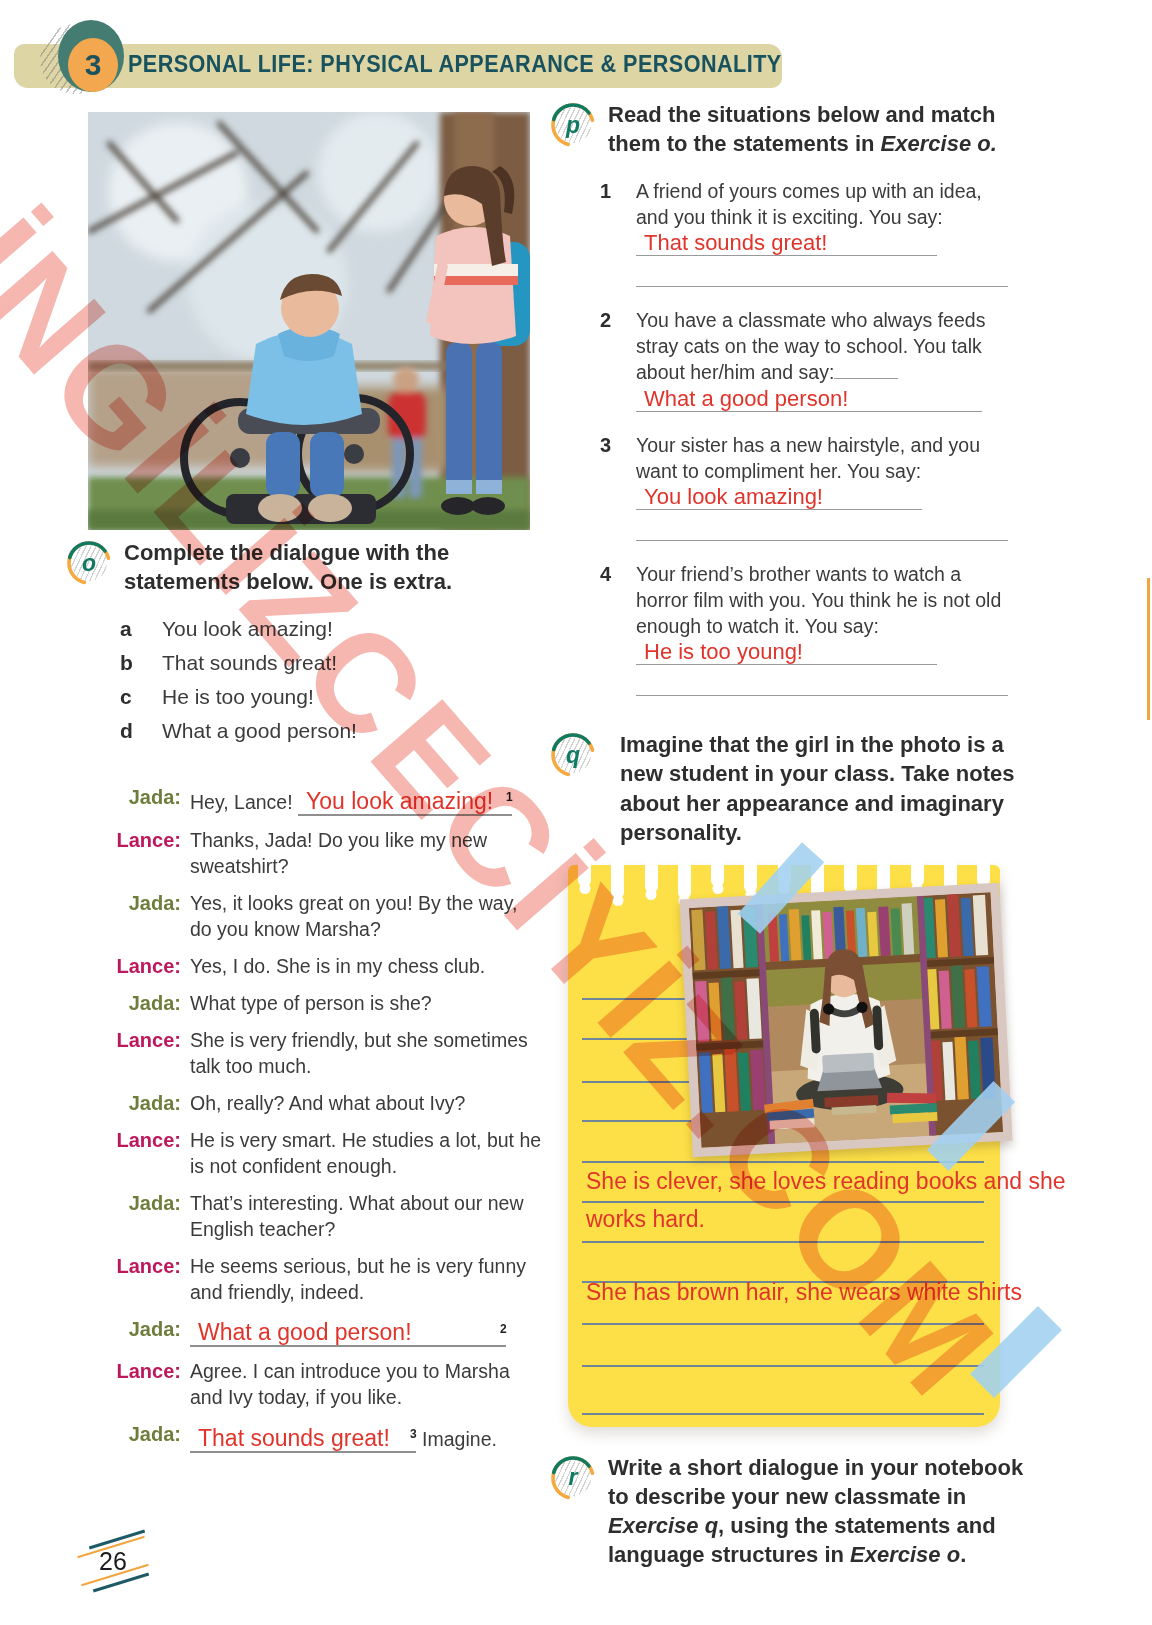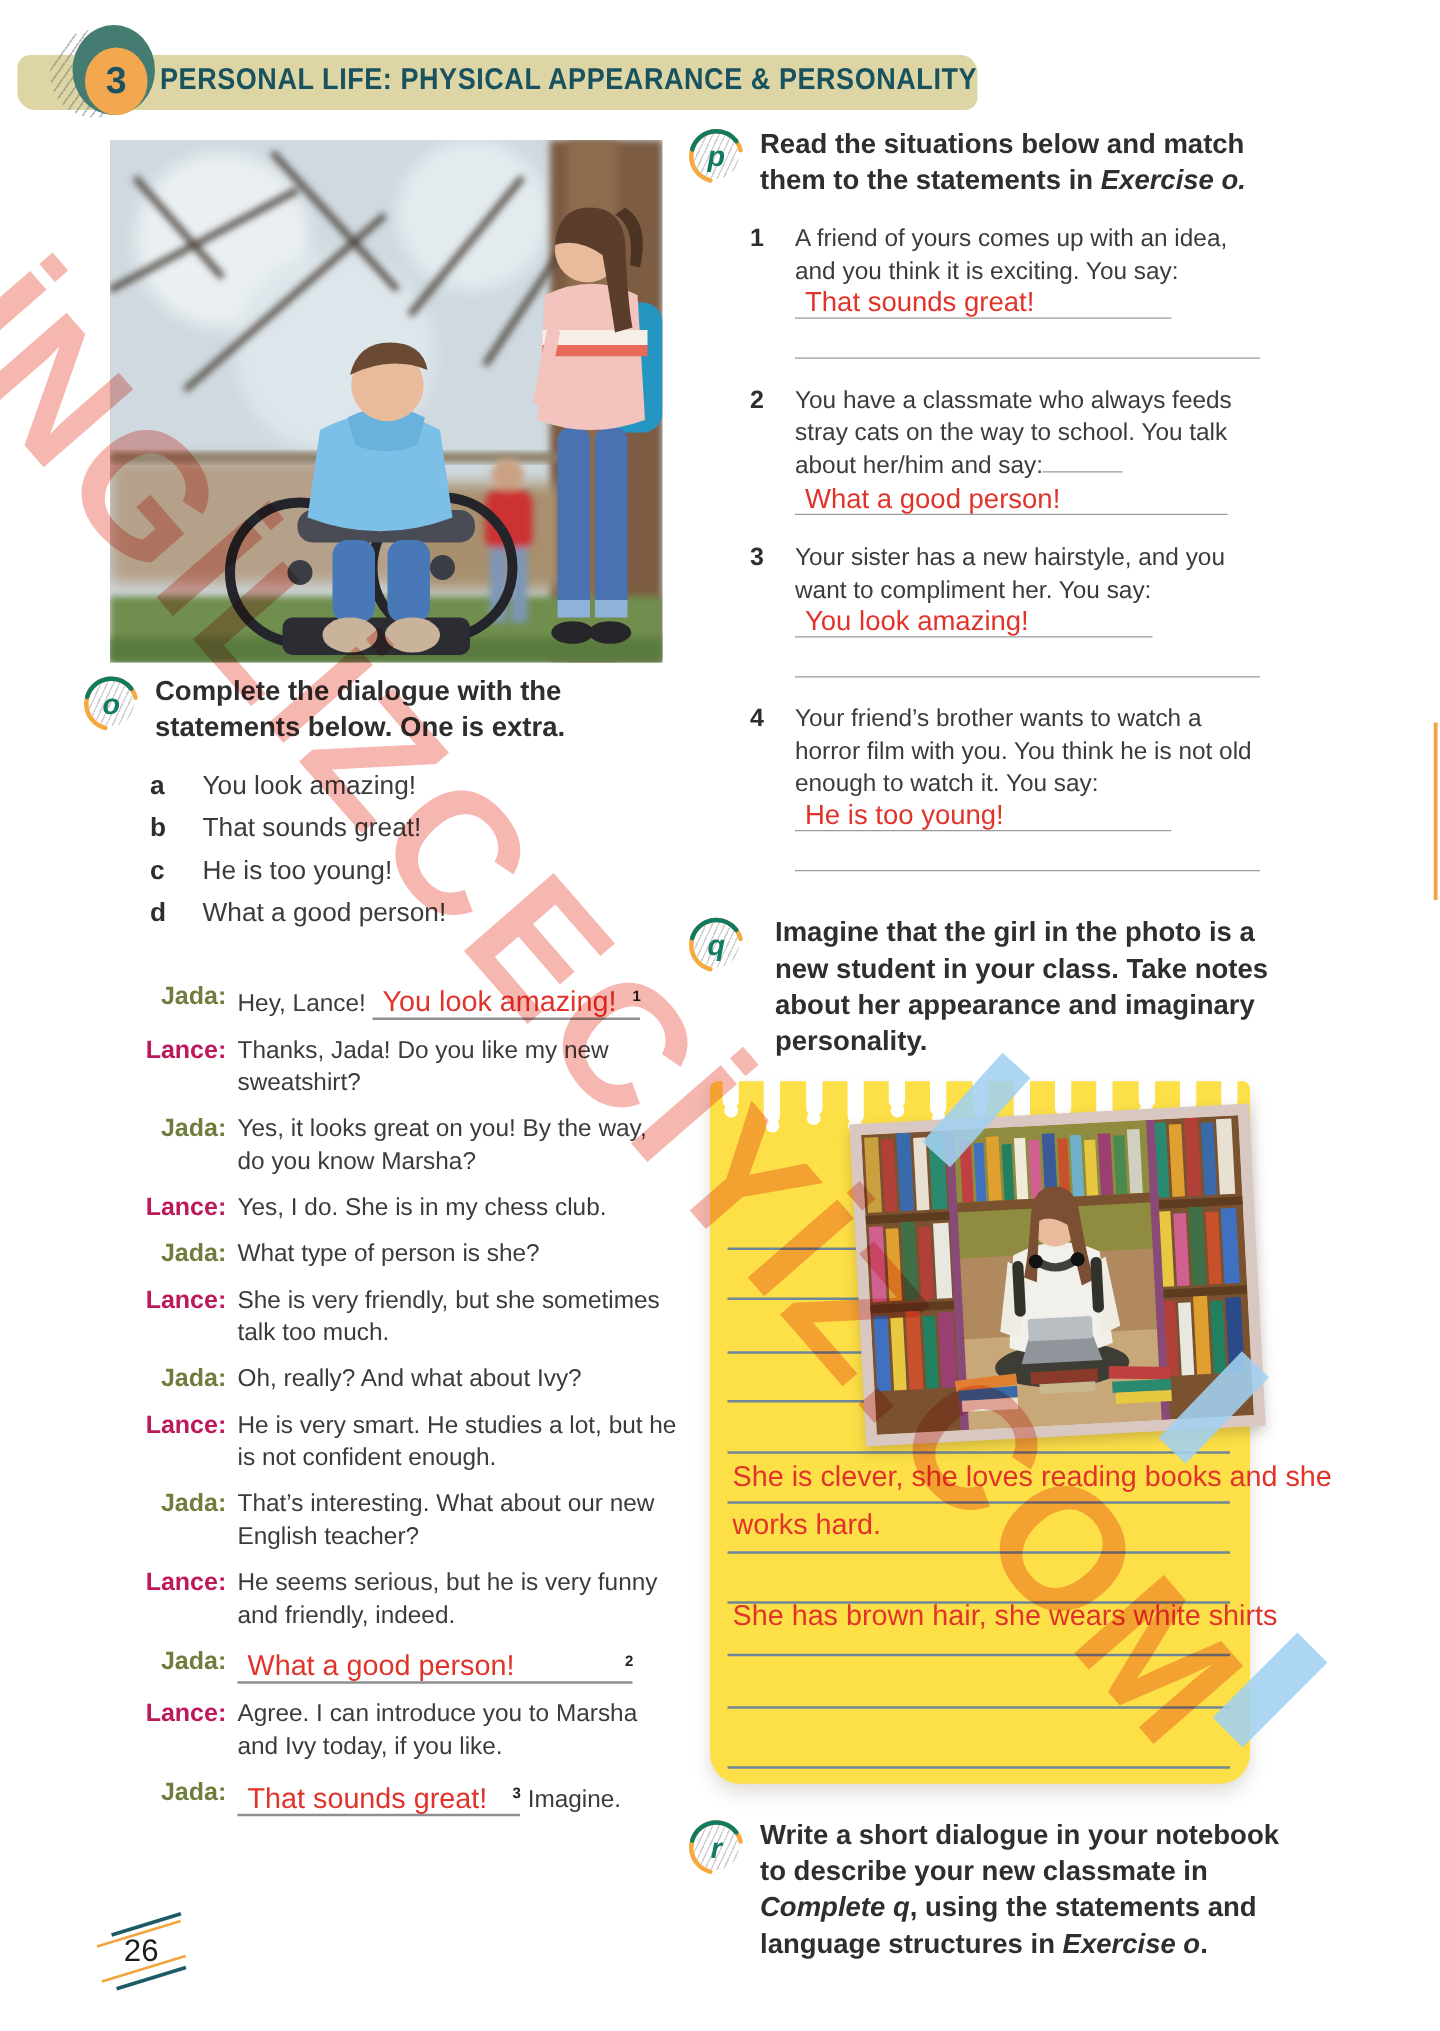--- a/index.html
+++ b/index.html
@@ -442,21 +442,21 @@
     <div class="ex-head" style="margin-top:26px;">
       <div class="badge">
         <span class="hatch"></span>
         <svg viewBox="0 0 46 46">
           <circle cx="23" cy="23" r="20" fill="none" stroke="#f5a93f" stroke-width="3.6" stroke-linecap="round" stroke-dasharray="84 42" stroke-dashoffset="-36"></circle>
           <circle cx="23" cy="23" r="20" fill="none" stroke="#117a63" stroke-width="3.6" stroke-linecap="round" stroke-dasharray="44 82" stroke-dashoffset="58"></circle>
         </svg>
         <span class="letter">r</span>
       </div>
       <div class="ex-title" style="width:420px;">
-        <span>Write a short dialogue in your notebook to describe your new classmate in </span><span class="ref">Complete q</span><span>, using the statements and language structures in </span><span class="ref">Exercise o</span><span>.</span>
+        <span>Write a short dialogue in your notebook to describe your new classmate in </span><span class="ref">Exercise q</span><span>, using the statements and language structures in </span><span class="ref">Exercise o</span><span>.</span>
       </div>
     </div>
   </div>
 
   <div class="pagenum">
     <span class="stroke s-tl" style="width:58px;margin-left:14px;"></span>
     <span class="stroke s-or" style="width:70px;margin:5px 0 2px 2px;"></span>
     <div class="num">26</div>
     <span class="stroke s-or" style="width:70px;margin:2px 0 5px 6px;"></span>
     <span class="stroke s-tl" style="width:58px;margin-left:18px;"></span>

